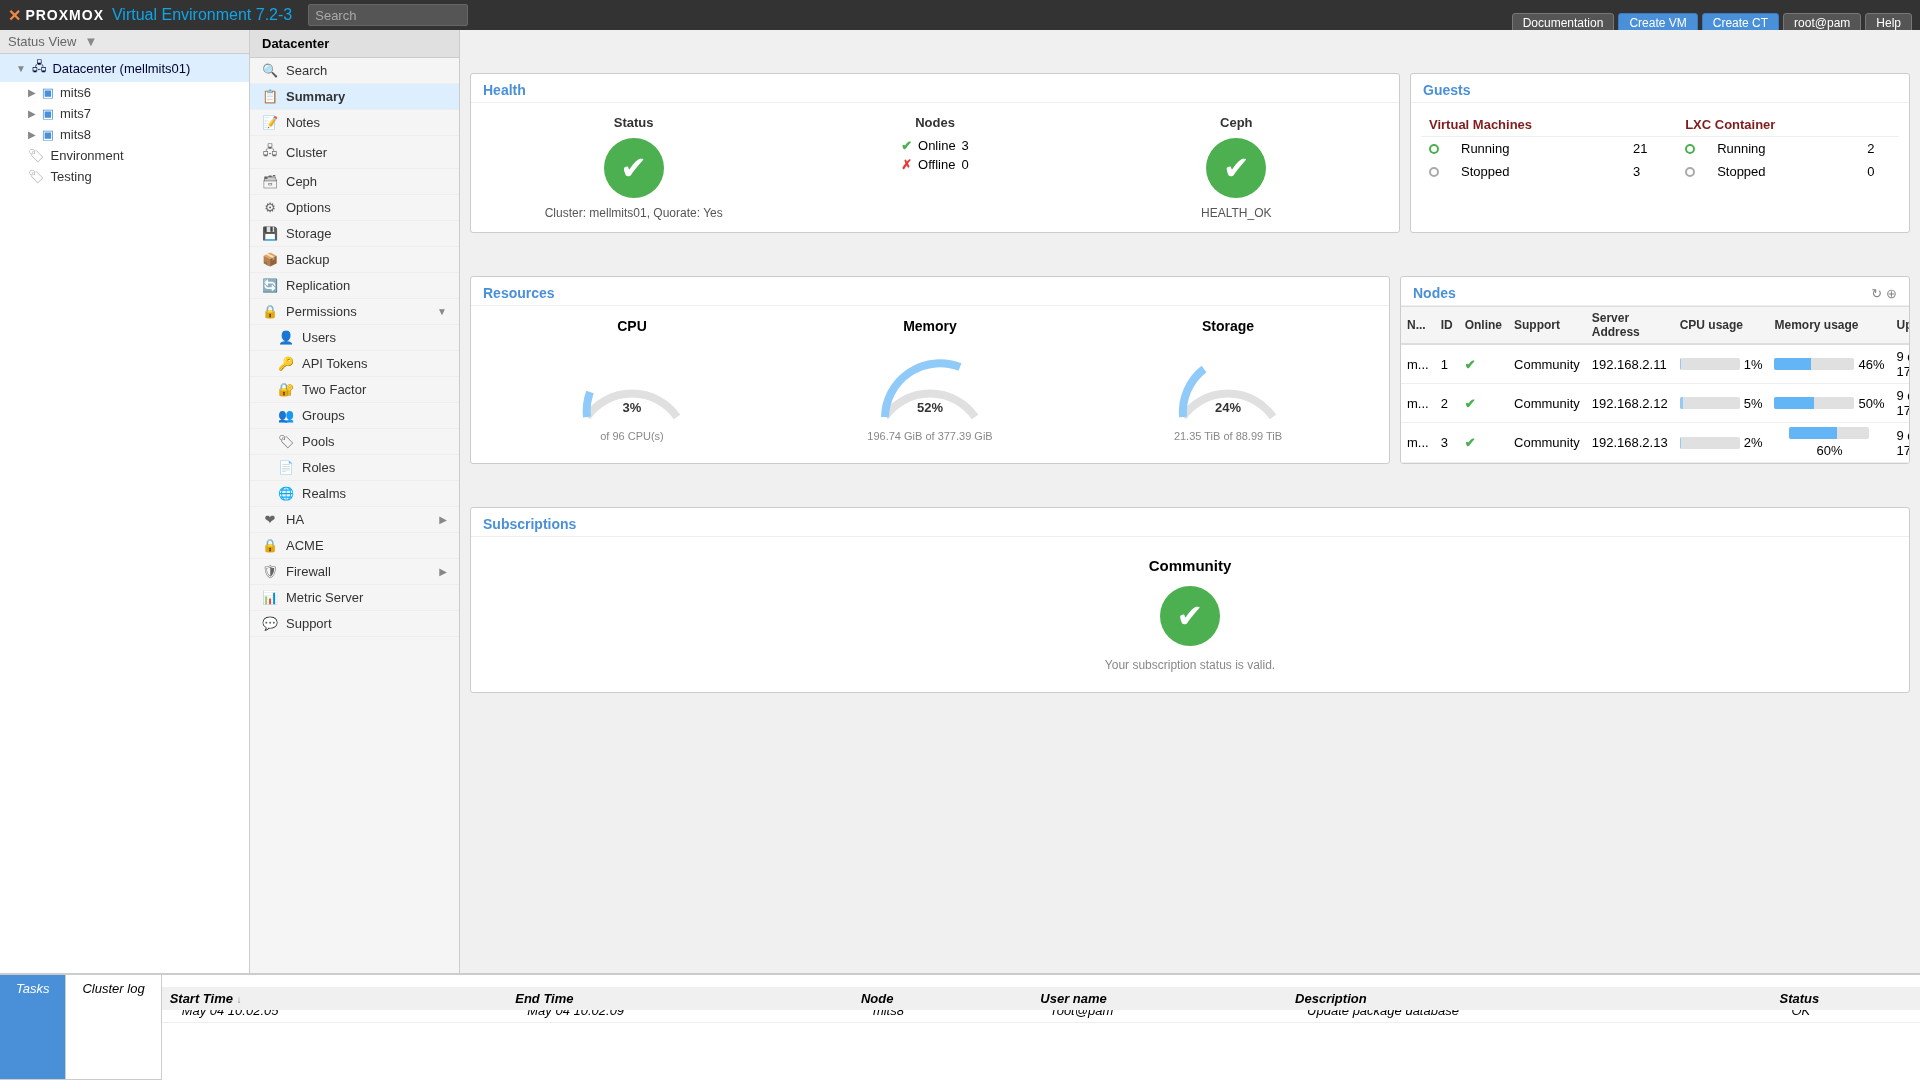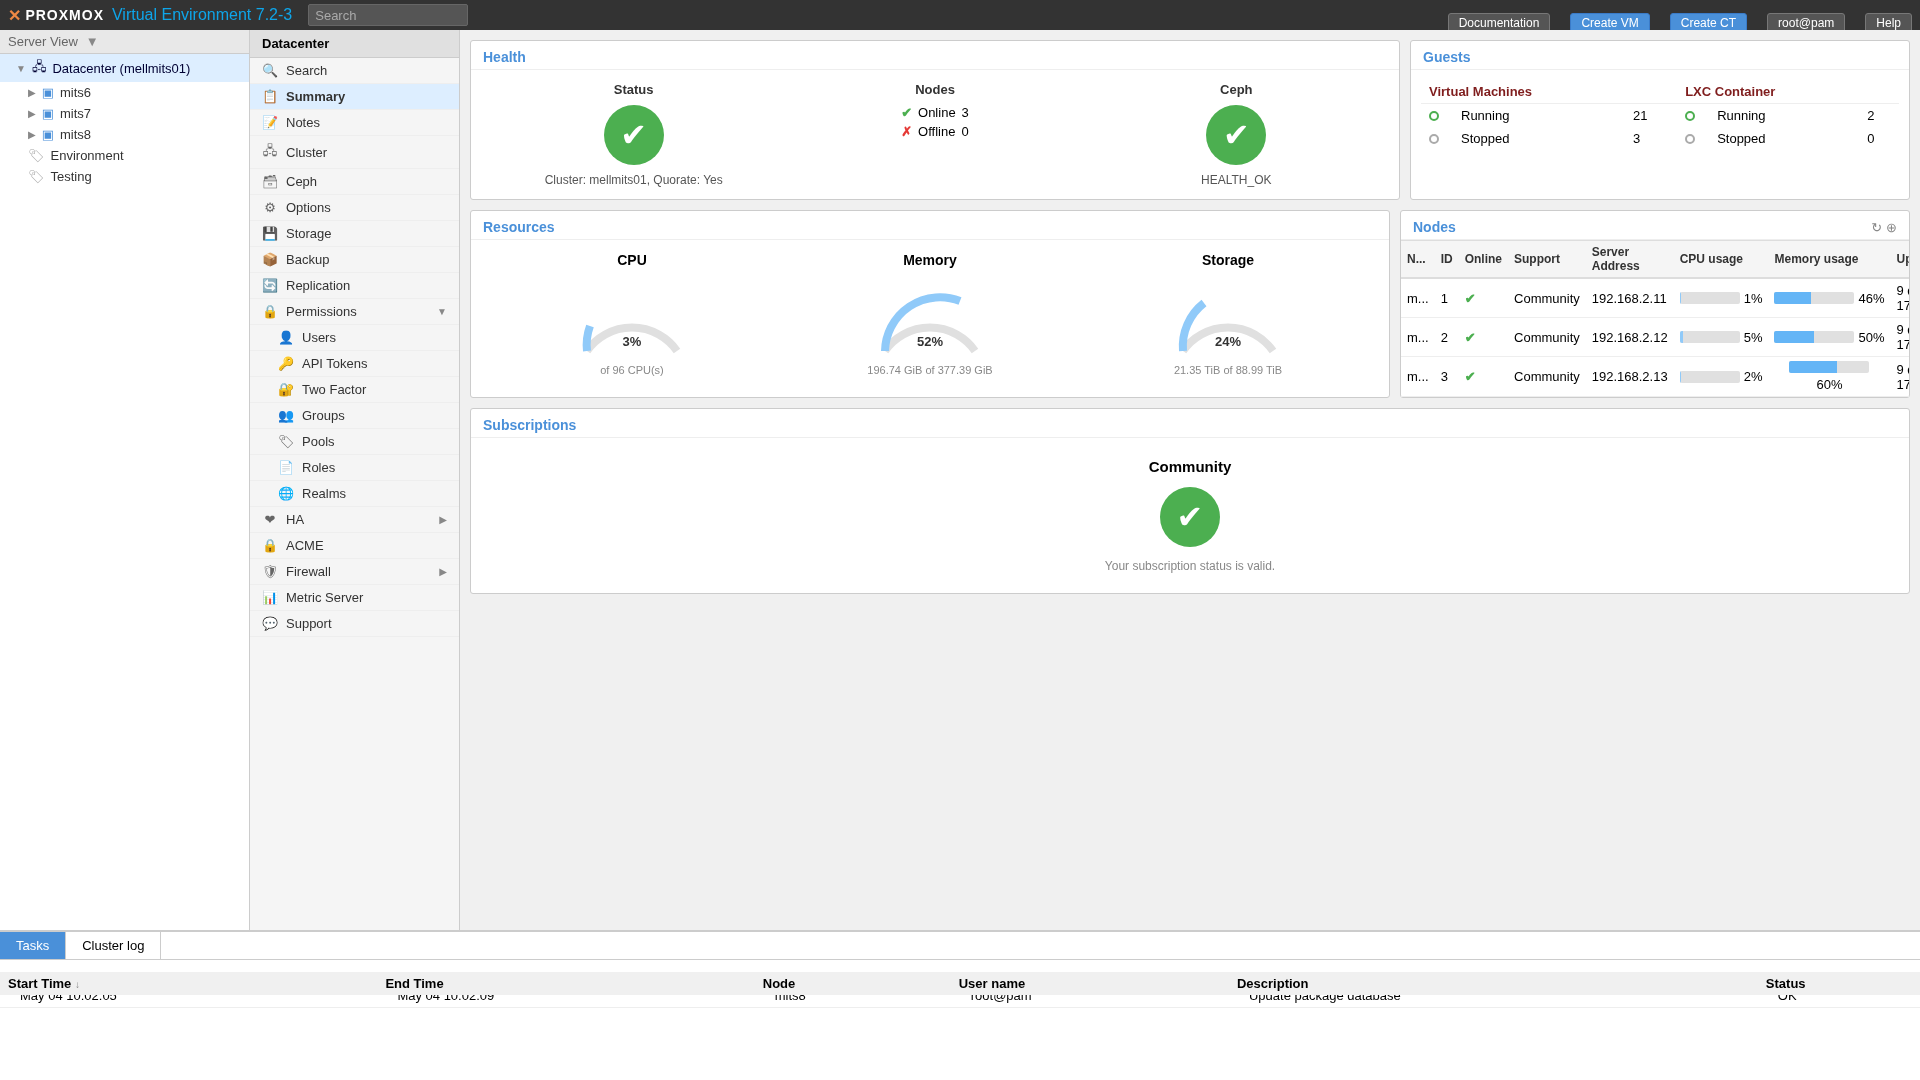--- a/index.html
+++ b/index.html
@@ -4,21 +4,21 @@
   <style>
     * { box-sizing: border-box; margin: 0; padding: 0; font-family: Arial, sans-serif; font-size: 13px; }
     body { background: #f0f0f0; display: flex; flex-direction: column; height: 1080px; overflow: hidden; }
 
     
     .topbar { background: #333; color: #fff; height: 30px; display: flex; align-items: center; padding: 0 8px; gap: 8px; flex-shrink: 0; }
     .topbar-logo { display: flex; align-items: center; gap: 4px; font-weight: bold; font-size: 14px; color: #fff; }
     .topbar-search { margin-left: 8px; }
     .topbar-search input { height: 22px; padding: 0 6px; border: 1px solid #666; background: #555; color: #fff; border-radius: 2px; width: 160px; }
     .topbar-search input::placeholder { color: #aaa; }
-    .topbar-right { margin-left: auto; display: flex; align-items: flex-start; gap: 20px; margin-top: 16px; }
+    .topbar-right { margin-left: auto; display: flex; align-items: flex-start; gap: 4px; margin-top: 16px; }
     .topbar-btn { background: #555; color: #fff; border: 1px solid #777; padding: 2px 10px; border-radius: 3px; cursor: pointer; font-size: 12px; display: flex; align-items: center; gap: 4px; }
     .topbar-btn.blue { background: #4a90d9; border-color: #3a7bc8; }
     .topbar-btn.user { background: #555; }
 
     
     .main-area { display: flex; flex: 1; overflow: hidden; }
 
     
     .sidebar { width: 250px; background: #fff; border-right: 1px solid #ccc; display: flex; flex-direction: column; flex-shrink: 0; overflow-y: auto; }
     .sidebar-header { background: #e8e8e8; padding: 4px 8px; font-size: 12px; color: #666; border-bottom: 1px solid #ccc; display: flex; align-items: center; gap: 4px; }
@@ -35,21 +35,21 @@
     .nav-item .nav-icon { color: #666; width: 16px; text-align: center; }
     .nav-item.sub { padding-left: 28px; }
     .nav-expand { margin-left: auto; color: #888; font-size: 10px; }
 
     
     .content { flex: 1; overflow-y: auto; padding: 0; background: #f0f0f0; }
     .content-inner { padding: 10px; display: flex; flex-direction: column; gap: 10px; }
 
     
     .panel-row { display: flex; gap: 10px; }
-    .panel { background: #fff; border: 1px solid #ccc; border-radius: 3px; }
+    .panel { background: #fff; border: 1px solid #ccc; border-radius: 3px; margin-top: 33px; }
     .panel-title { color: #4a90d9; font-size: 14px; font-weight: bold; padding: 8px 12px 4px; border-bottom: 1px solid #eee; }
 
     
     .health-panel { flex: 1; }
     .health-content { display: flex; padding: 12px; gap: 0; }
     .health-col { flex: 1; display: flex; flex-direction: column; align-items: center; gap: 8px; }
     .health-col-title { font-weight: bold; color: #333; font-size: 13px; }
     .check-icon-big { width: 60px; height: 60px; background: #4caf50; border-radius: 50%; display: flex; align-items: center; justify-content: center; color: #fff; font-size: 32px; }
     .status-table { display: flex; flex-direction: column; gap: 4px; }
     .status-row { display: flex; align-items: center; gap: 6px; }
@@ -79,21 +79,21 @@
     .nodes-table th { background: #f5f5f5; padding: 4px 6px; text-align: left; border-bottom: 2px solid #ddd; border-top: 1px solid #ddd; color: #333; font-weight: bold; font-size: 12px; }
     .nodes-table td { padding: 4px 6px; border-bottom: 1px solid #eee; }
 
     
     .subs-panel { flex: 1; }
     .subs-content { display: flex; flex-direction: column; align-items: center; padding: 20px; gap: 12px; }
     .subs-title { font-weight: bold; font-size: 15px; }
     .subs-sub { font-size: 12px; color: #888; }
 
     
-    .tasks-area { background: #fff; border-top: 2px solid #ccc; flex-shrink: 0; height: 150px; display: flex; flex-direction: column; }
+    .tasks-area { background: #fff; border-top: 2px solid #ccc; flex-shrink: 0; height: 107px; display: flex; flex-direction: row; font-style: italic; }
     .tasks-tabs { display: flex; border-bottom: 1px solid #ccc; }
     .tasks-tab { padding: 6px 16px; cursor: pointer; border-right: 1px solid #ccc; font-size: 13px; }
     .tasks-tab.active { background: #4a90d9; color: #fff; }
     .tasks-table-wrap { overflow-y: auto; flex: 1; }
     .tasks-table { width: 100%; border-collapse: collapse; font-size: 12px; }
     .tasks-table th { background: #f0f0f0; padding: 4px 8px; text-align: left; border-bottom: 1px solid #ccc; position: sticky; top: 12px; }
     .tasks-table td { padding: 4px 20px; border-bottom: 1px solid #eee; }
     .sort-icon { color: #888; font-size: 10px; }
 
     
@@ -123,21 +123,21 @@
     <button class="topbar-btn blue">Create CT</button>
     <button class="topbar-btn user">root@pam</button>
     <button class="topbar-btn">Help</button>
   </div>
 </div>
 
 <div class="main-area">
 
   <div class="sidebar">
     <div class="sidebar-header">
-      <span>Server View</span>
+      <span>Status View</span>
       <span style="margin-left:4px;color:#888;">▼</span>
     </div>
     <div class="tree-item active">
       <span class="expand-icon">▼</span>
       <span>🖧</span>
       <span>Datacenter (mellmits01)</span>
     </div>
     <div class="tree-item indent1">
       <span class="expand-icon">▶</span>
       <span style="color:#4a90d9;">▣</span>

